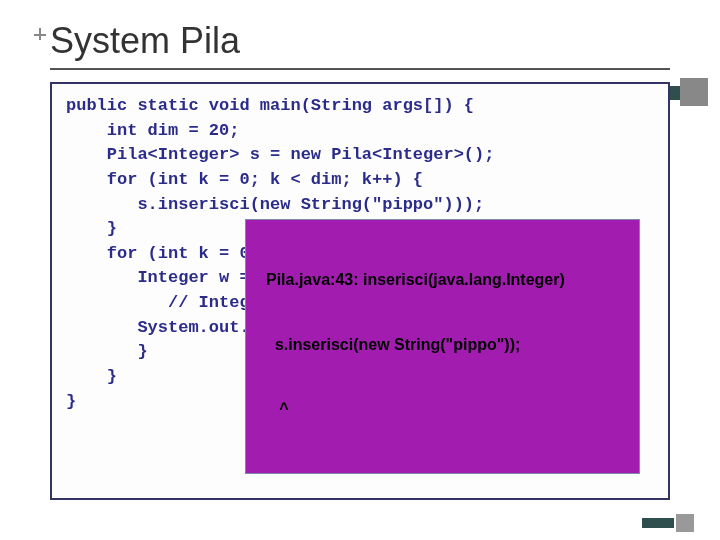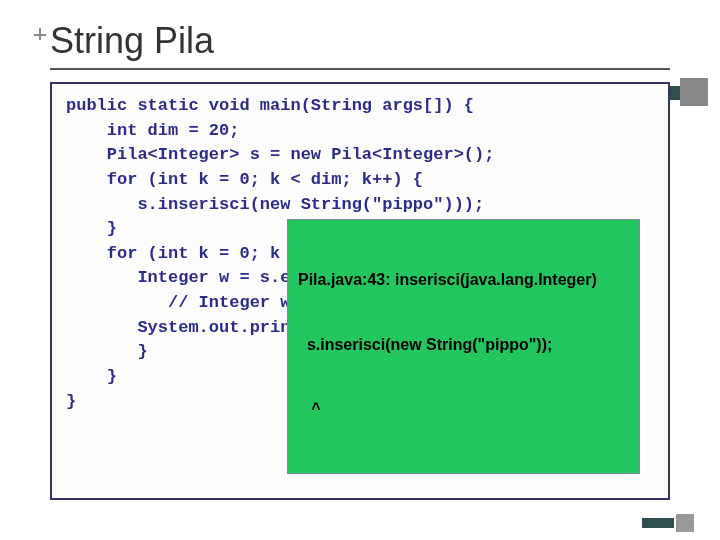--- a/index.html
+++ b/index.html
@@ -85,24 +85,24 @@
     color: #2b2b8a;
     line-height: 1.45;
     white-space: pre;
     position: relative;
     min-height: 370px;
   }
   .error-callout {
     position: absolute;
     right: 28px;
     bottom: 24px;
-    width: 353px;
-    background: #22c55e;
+    width: 395px;
+    background: #a21caf;
     border: 1px solid #7a8aa8;
-    padding: 6px 10px 10px 10px;
+    padding: 6px 10px 10px 20px;
     font-family: Arial, sans-serif;
     font-size: 16px;
     font-weight: bold;
     color: #000;
     line-height: 1.35;
   }
   .corner-deco {
     position: absolute;
     right: 18px;
     bottom: 12px;
@@ -116,21 +116,21 @@
   .corner-deco .a { width: 32px; height: 10px; right: 28px; bottom: 0; background:#2f4f4f;}
   .corner-deco .b { width: 18px; height: 18px; right: 8px; bottom: -4px; background:#999;}
 </style>
 </head>
 <body>
 
 <div class="slide">
 
   <div class="title-wrap">
     <div class="title-tick"></div>
-    <h1 class="title">String Pila</h1>
+    <h1 class="title">System Pila</h1>
     <div class="title-underline"></div>
   </div>
 
   <div class="deco-block"></div>
 
   <div class="code-box"><span>public static void main(String args[]) {</span>
 <span>    int dim = 20;</span>
 <span>    Pila&lt;Integer&gt; s = new Pila&lt;Integer&gt;();</span>
 <span>    for (int k = 0; k &lt; dim; k++) {</span>
 <span>       s.inserisci(new String("pippo")));</span>

